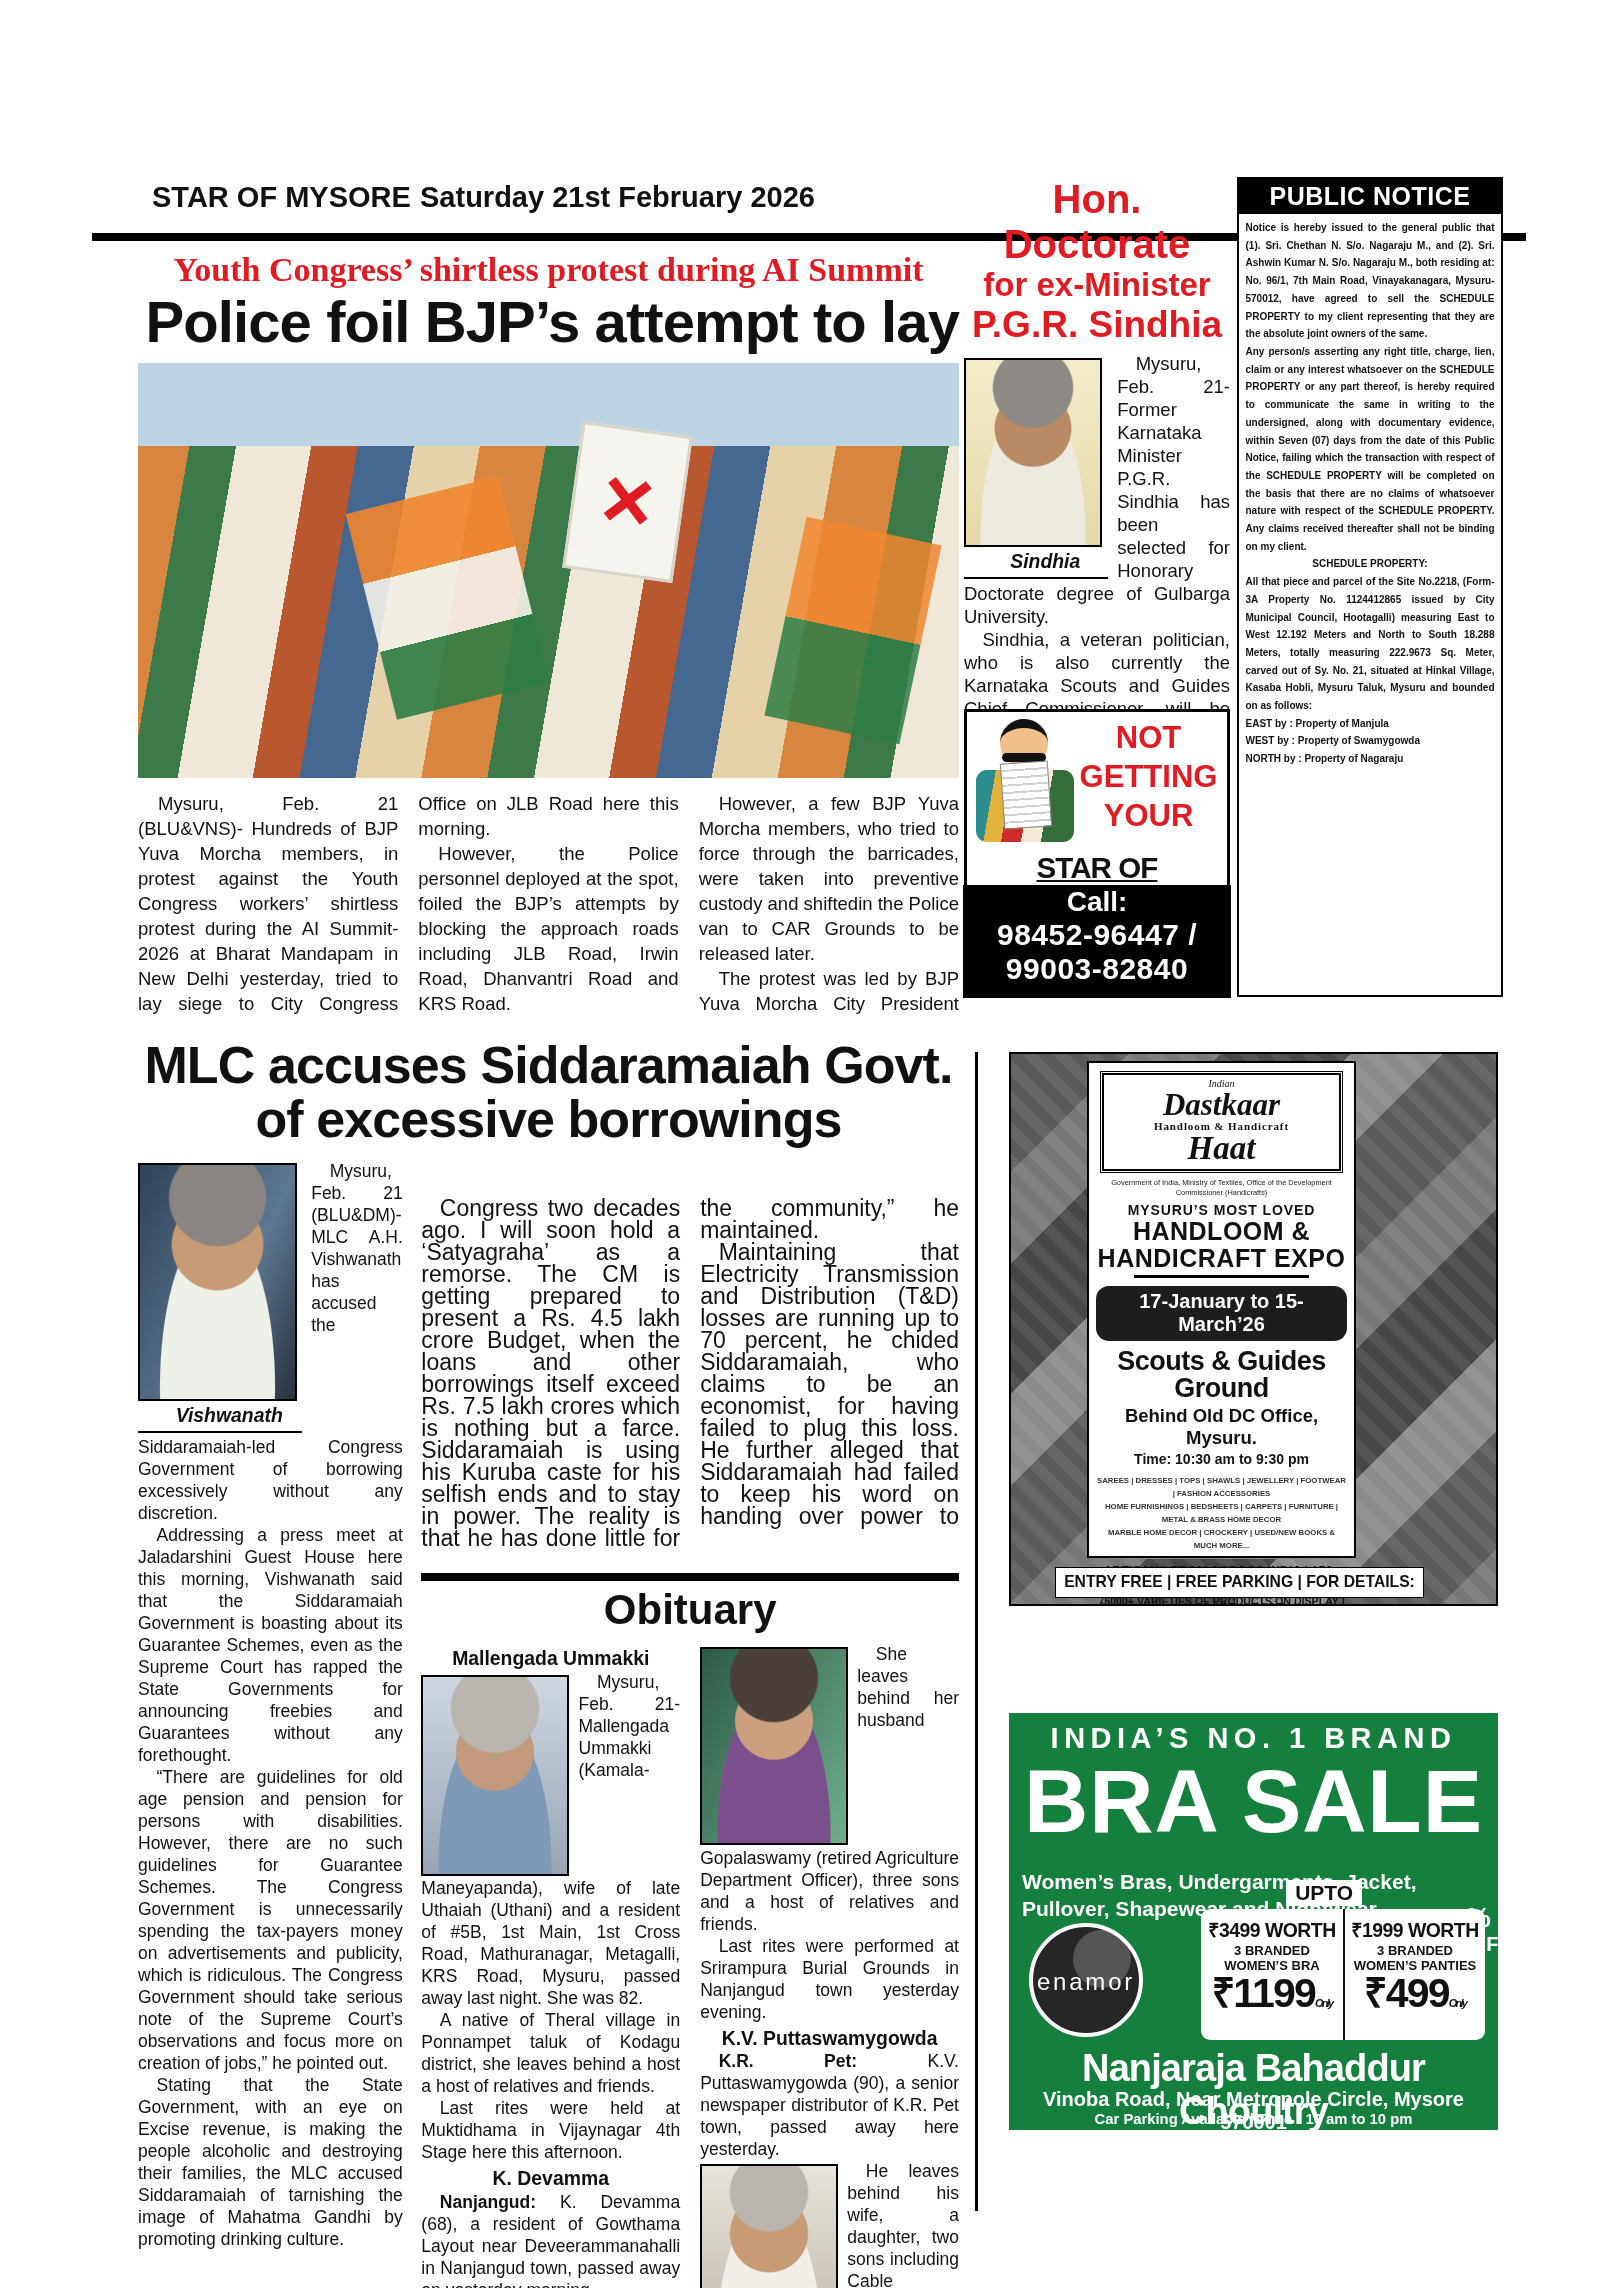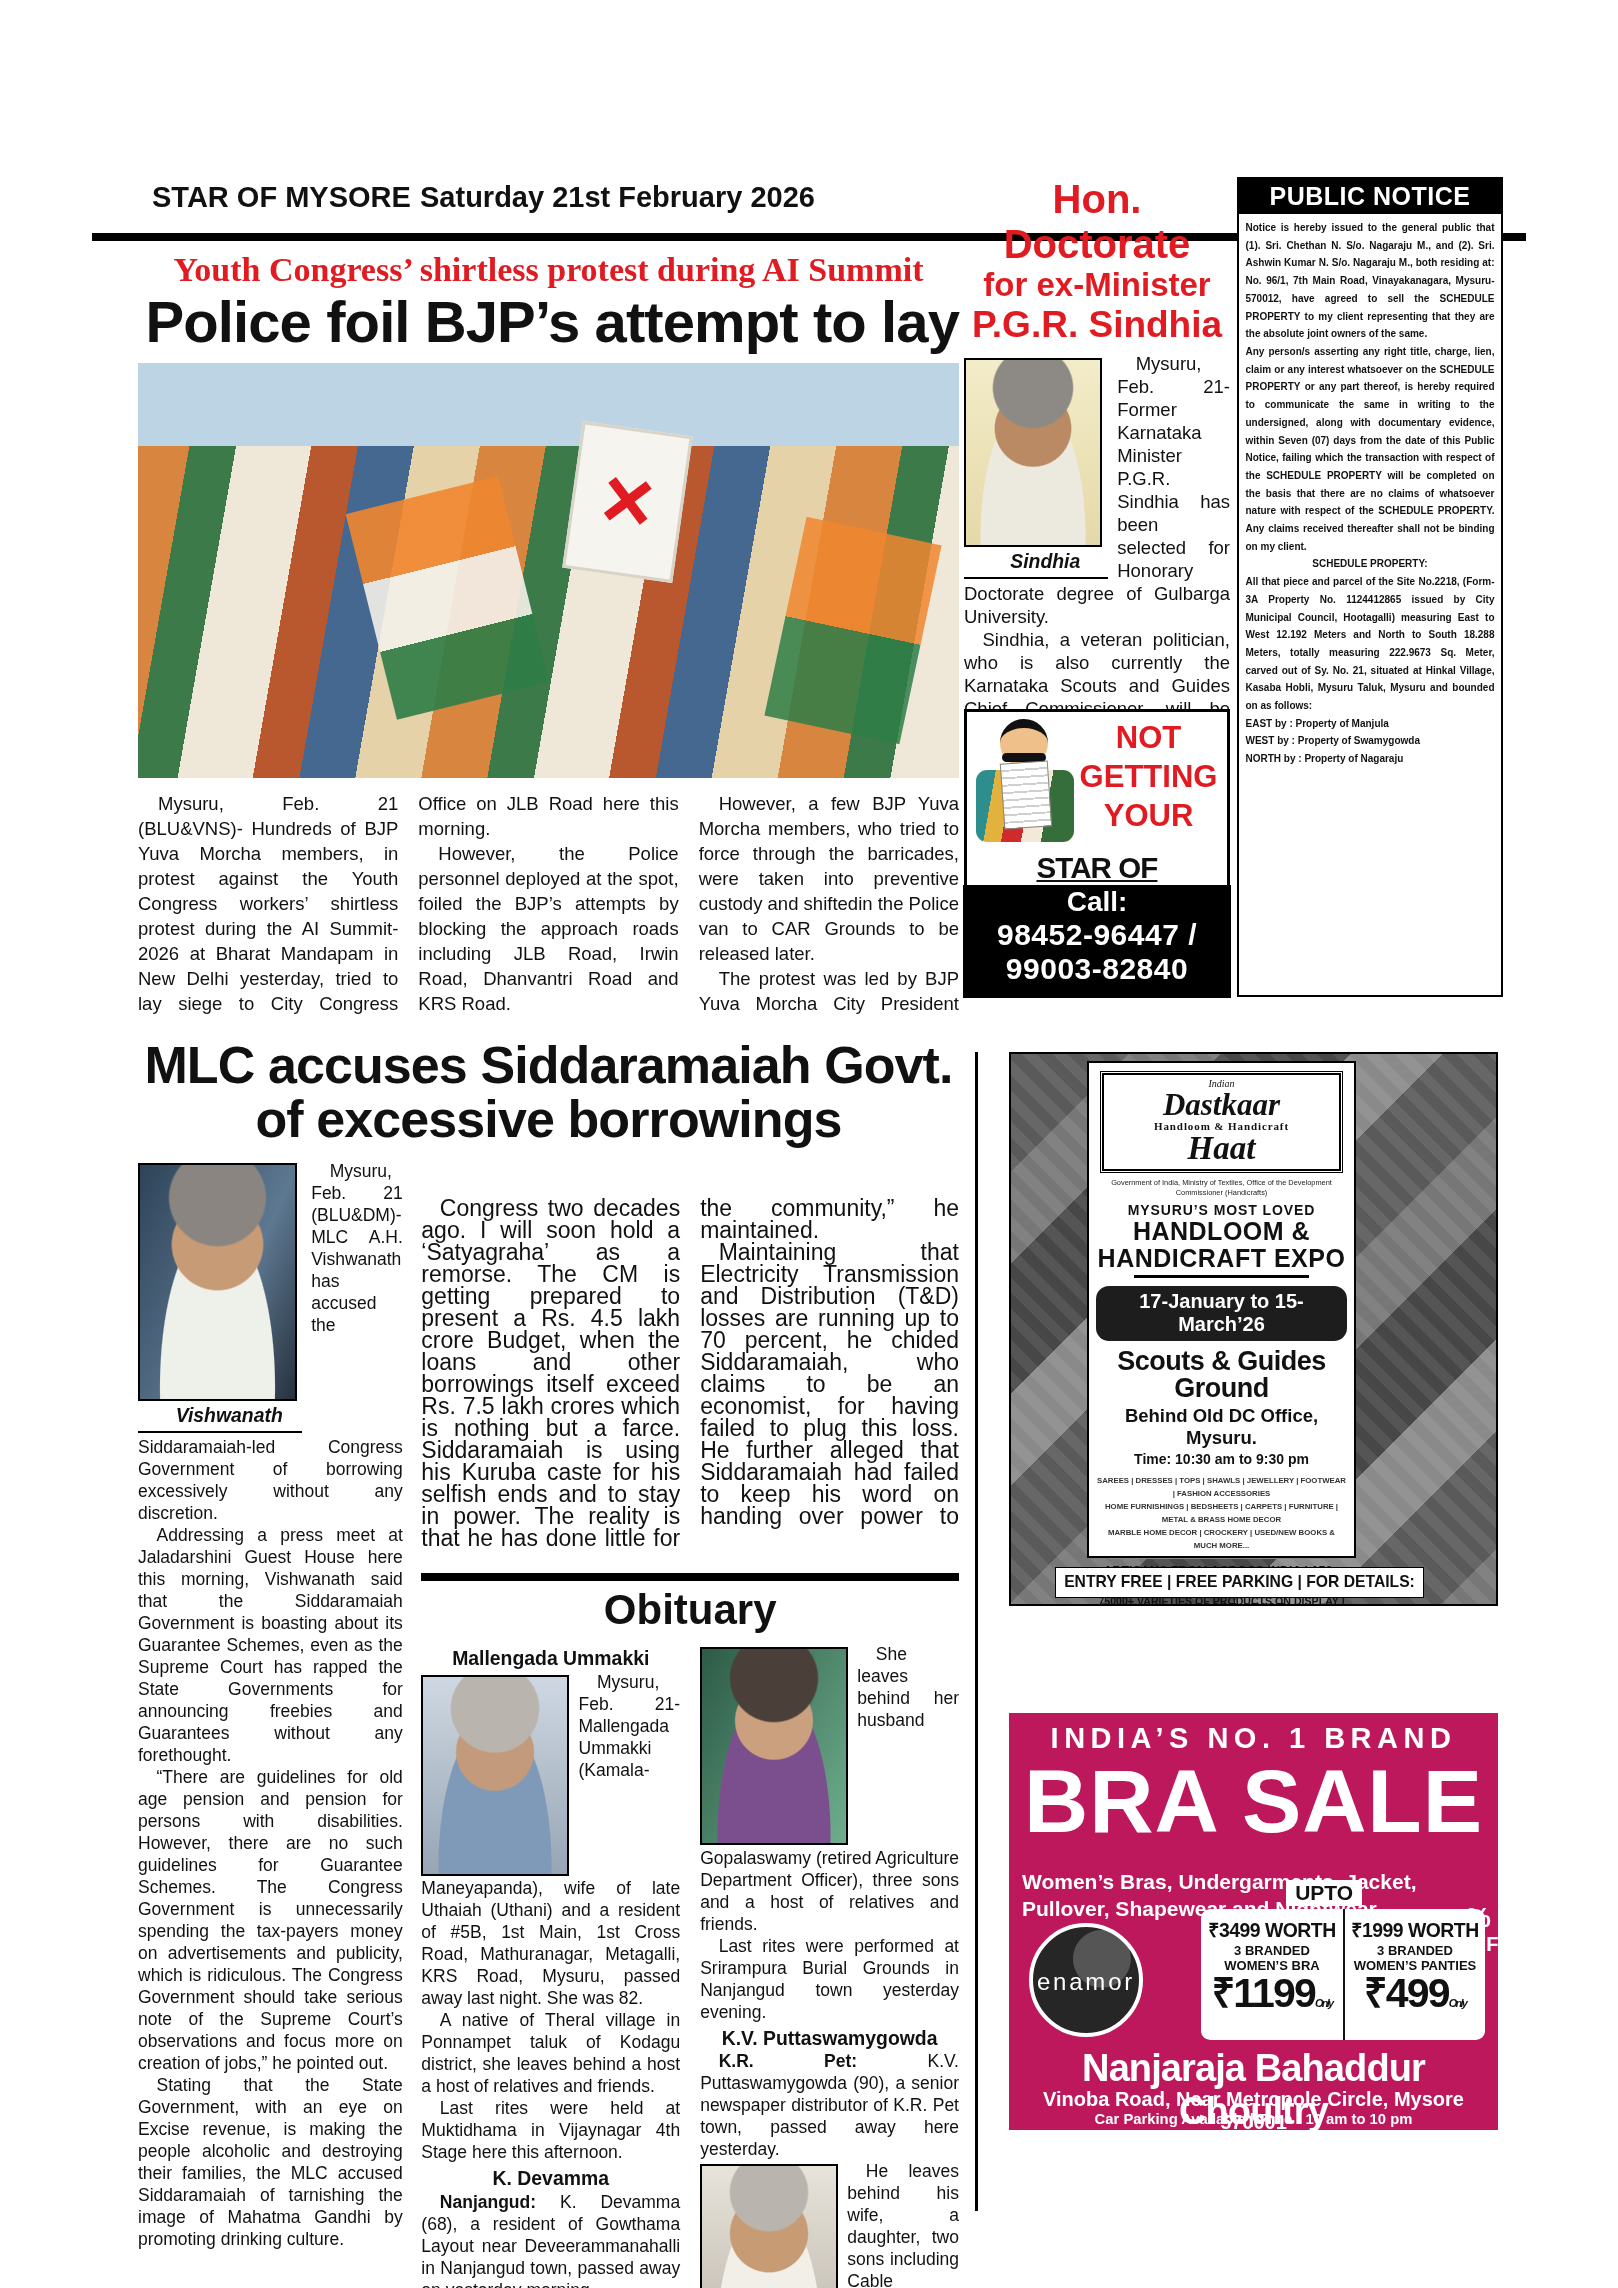--- a/index.html
+++ b/index.html
@@ -136,21 +136,21 @@
   .d-venue2 { font-size:18.5px; font-weight:bold; margin-top:2.8px; }
   .d-time { font-size:14px; font-weight:bold; margin:1.8px 0 7.4px; }
   .d-prod { font-size:7.8px; font-weight:bold; line-height:13px; color:#333; }
   .d-sep { width:90%; height:0.9px; background:#888; margin:5.5px auto; }
   .d-art { font-size:12.5px; font-weight:bold; }
   .d-var { font-size:10.6px; font-weight:bold; margin-top:2.8px; }
   .dast-strip { position:absolute; left:44px; top:513px; width:369px; height:31px; background:#fff; border:1.8px solid #000;
     font-size:15.7px; font-weight:bold; text-align:center; line-height:28px; }
 
   
-  .bra { position:absolute; left:1009px; top:1713px; width:489px; height:417px; background:#be185d; color:#fff; overflow:hidden; }
+  .bra { position:absolute; left:1009px; top:1713px; width:489px; height:417px; background:#15803d; color:#fff; overflow:hidden; }
   .bra-top { text-align:center; font-size:29px; font-weight:bold; letter-spacing:5.5px; margin-top:9.2px; }
   .bra-title { text-align:center; font-size:89px; font-weight:bold; letter-spacing:0.9px; line-height:1.0; margin-top:1.8px; }
   .bra-sub { position:absolute; left:13px; top:155px; font-size:21px; font-weight:bold; line-height:1.3; }
   .bra-upto { position:absolute; left:277px; top:167px; background:#fff; color:#111; font-size:21px; font-weight:bold; padding:0.9px 9.2px; }
   .bra-70 { position:absolute; left:349px; top:111px; font-size:129px; font-weight:bold; line-height:1; letter-spacing:-5.5px; }
   .bra-pct { position:absolute; left:457px; top:189px; font-size:28px; font-weight:bold; }
   .bra-off { position:absolute; left:446px; top:220px; font-size:20px; font-weight:bold; letter-spacing:1.8px; }
   .enamor { position:absolute; left:20px; top:210px; width:114px; height:114px; border-radius:50%; border:4.6px solid #fff; background:
     radial-gradient(circle at 65% 30%, #555 0 28%, transparent 29%), #262626;
     text-align:center; line-height:109px; font-size:24px; letter-spacing:2.8px; }

